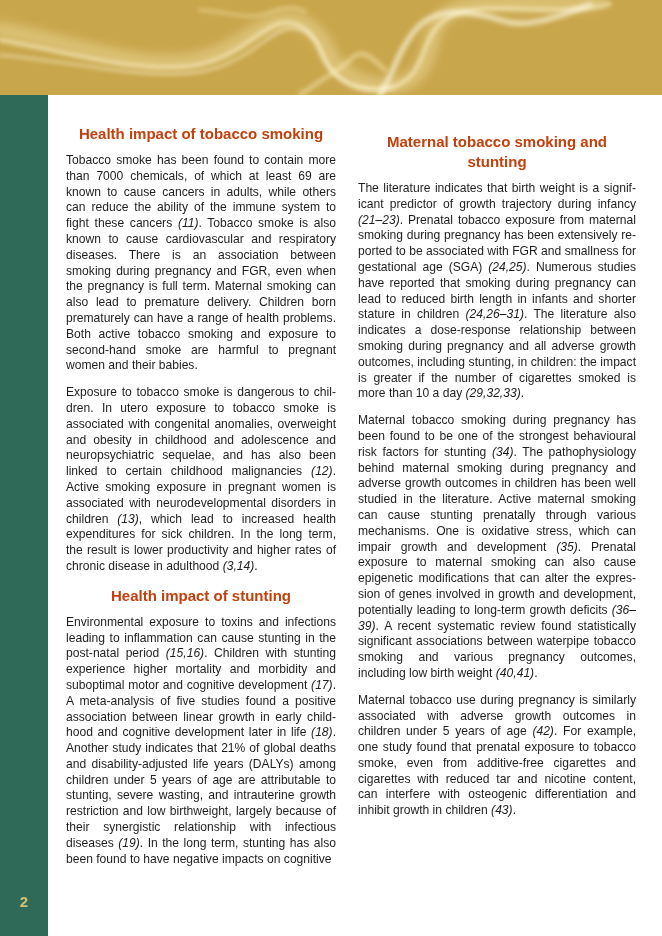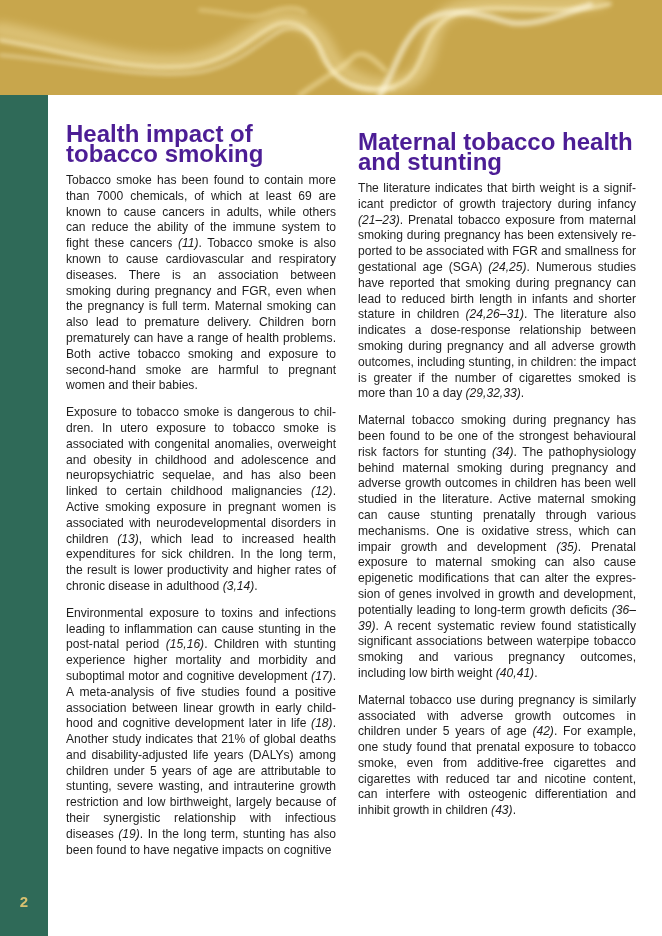--- a/index.html
+++ b/index.html
@@ -23,22 +23,22 @@
     color: #d8c070; font-weight: bold; font-size: 15px;
   }
   .col {
     position: absolute; top: 124px; width: 270px;
     font-size: 12.1px; line-height: 15.8px; text-align: justify;
     hyphens: manual;
   }
   .col.left { left: 66px; }
   .col.right { left: 358px; top: 126px; width: 278px; }
   h2 {
-    margin: 0 0 9px 0; color: #4c1d95; font-size: 24px; line-height: 20px;
-    font-weight: bold; text-align: left;
+    margin: 0 0 9px 0; color: #c2410c; font-size: 15px; line-height: 20px;
+    font-weight: bold; text-align: center;
   }
   p { margin: 0 0 11px 0; }
   .cite { font-style: italic; }
   .col.right h2 { margin-top: 6px; }
 </style>
 </head>
 <body>
 
 <div class="banner">
   <svg width="662" height="95" viewBox="0 0 662 95">
@@ -61,21 +61,22 @@
   </svg>
 </div>
 
 <div class="sidebar"></div>
 <div class="page-number">2</div>
 
 <div class="col left">
   <h2>Health impact of tobacco smoking</h2>
   <p>Tobacco smoke has been found to contain more than 7000 chemicals, of which at least 69 are known to cause cancers in adults, while others can reduce the ability of the immune system to fight these cancers <span class="cite">(11)</span>. Tobacco smoke is also known to cause cardiovascular and respiratory diseases. There is an association between smoking during pregnancy and FGR, even when the pregnancy is full term. Maternal smoking can also lead to premature de­livery. Children born prematurely can have a range of health problems. Both active tobacco smoking and exposure to second-hand smoke are harmful to pregnant women and their babies.</p>
   <p>Exposure to tobacco smoke is dangerous to chil­dren. In utero exposure to tobacco smoke is associ­ated with congenital anomalies, overweight and obesity in childhood and adolescence and neuro­psychiatric sequelae, and has also been linked to certain childhood malignancies <span class="cite">(12)</span>. Active smok­ing exposure in pregnant women is associated with neurodevelopmental disorders in children <span class="cite">(13)</span>, which lead to increased health expenditures for sick children. In the long term, the result is lower productivity and higher rates of chronic disease in adulthood <span class="cite">(3,14)</span>.</p>
+  <h2>Health impact of stunting</h2>
   <p>Environmental exposure to toxins and infections leading to inflammation can cause stunting in the post-natal period <span class="cite">(15,16)</span>. Children with stunting experience higher mortality and morbidity and suboptimal motor and cognitive development <span class="cite">(17)</span>. A meta-analysis of five studies found a positive association between linear growth in early child­hood and cognitive development later in life <span class="cite">(18)</span>. Another study indicates that 21% of global deaths and disability-adjusted life years (DALYs) among children under 5 years of age are attributable to stunting, severe wasting, and intrauterine growth restriction and low birthweight, largely because of their synergistic relationship with infectious diseases <span class="cite">(19)</span>. In the long term, stunting has also been found to have negative impacts on cognitive</p>
 </div>
 
 <div class="col right">
-  <h2>Maternal tobacco health and stunting</h2>
+  <h2>Maternal tobacco smoking and stunting</h2>
   <p>The literature indicates that birth weight is a signif­icant predictor of growth trajectory during infancy <span class="cite">(21–23)</span>. Prenatal tobacco exposure from maternal smoking during pregnancy has been extensively re­ported to be associated with FGR and smallness for gestational age (SGA) <span class="cite">(24,25)</span>. Numerous studies have reported that smoking during pregnancy can lead to reduced birth length in infants and shorter stature in children <span class="cite">(24,26–31)</span>. The literature also indicates a dose-response relationship between smoking during pregnancy and all adverse growth outcomes, including stunting, in children: the im­pact is greater if the number of cigarettes smoked is more than 10 a day <span class="cite">(29,32,33)</span>.</p>
   <p>Maternal tobacco smoking during pregnancy has been found to be one of the strongest behavioural risk factors for stunting <span class="cite">(34)</span>. The pathophysiology behind maternal smoking during pregnancy and adverse growth outcomes in children has been well studied in the literature. Active maternal smoking can cause stunting prenatally through various mechanisms. One is oxidative stress, which can impair growth and development <span class="cite">(35)</span>. Prena­tal exposure to maternal smoking can also cause epigenetic modifications that can alter the expres­sion of genes involved in growth and development, potentially leading to long-term growth deficits <span class="cite">(36–39)</span>. A recent systematic review found statis­tically significant associations between waterpipe tobacco smoking and various pregnancy outcomes, including low birth weight <span class="cite">(40,41)</span>.</p>
   <p>Maternal tobacco use during pregnancy is simi­larly associated with adverse growth outcomes in children under 5 years of age <span class="cite">(42)</span>. For example, one study found that prenatal exposure to tobacco smoke, even from additive-free cigarettes and cigarettes with reduced tar and nicotine content, can interfere with osteogenic differentiation and inhibit growth in children <span class="cite">(43)</span>.</p>
 </div>
 
 </body></html>

